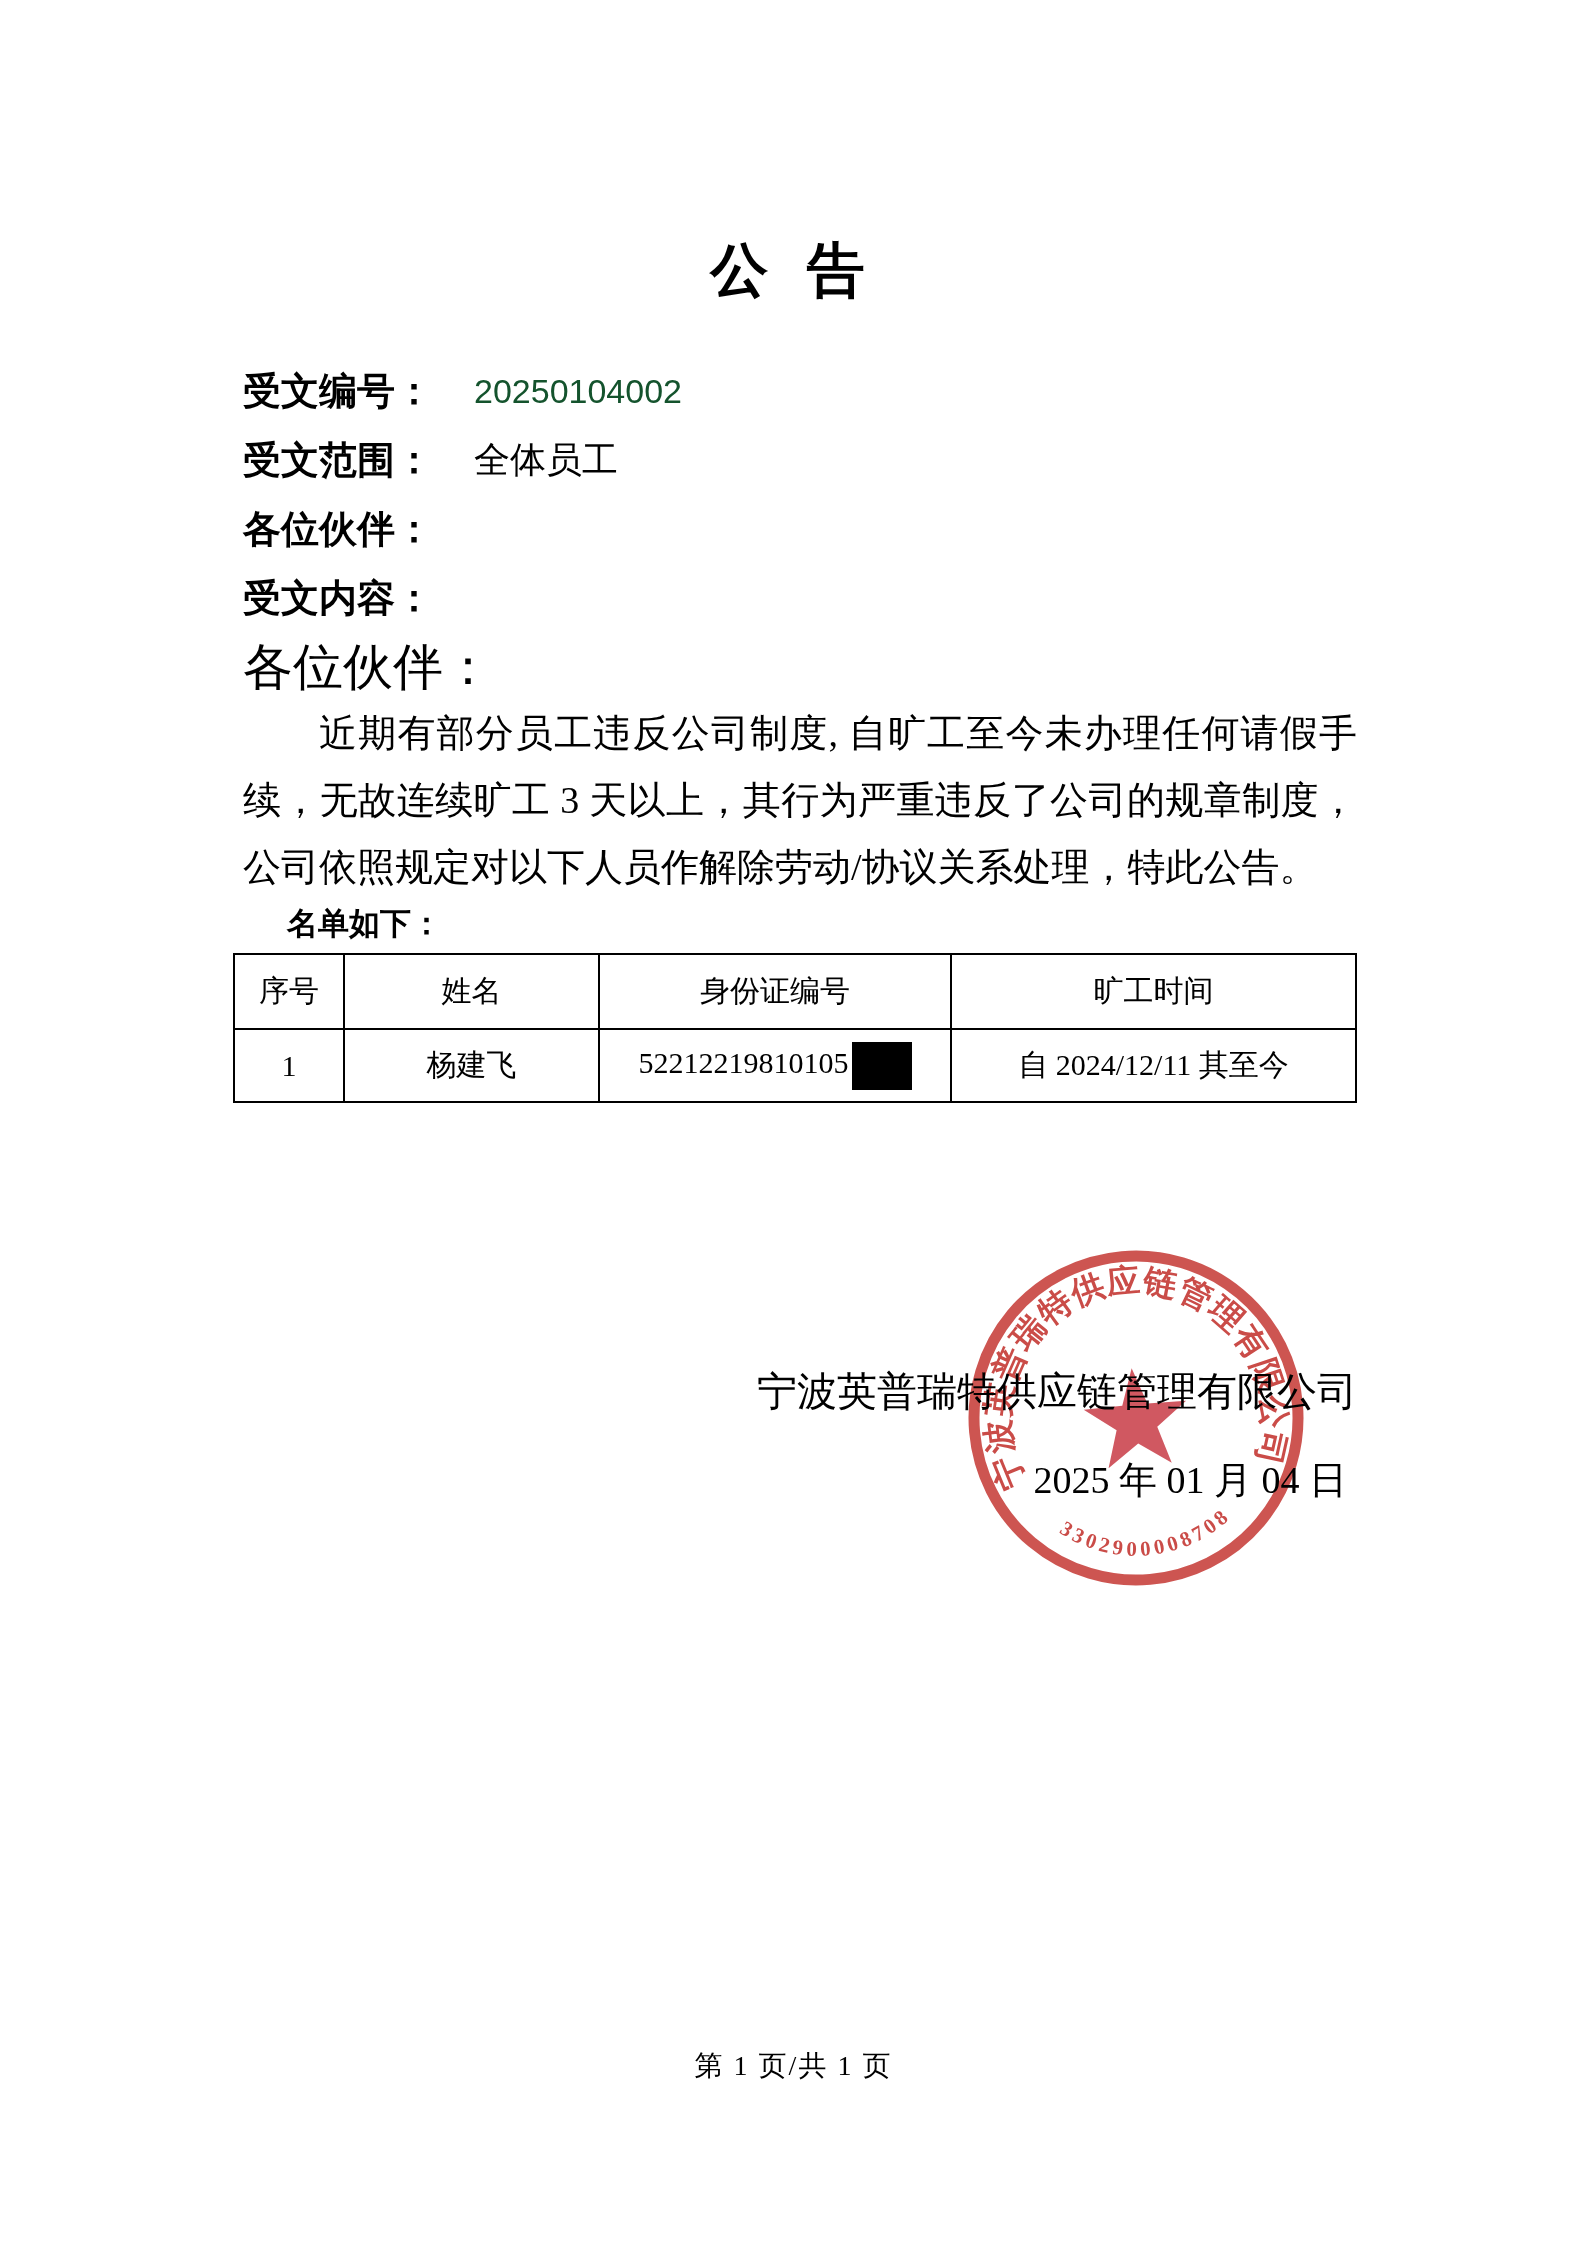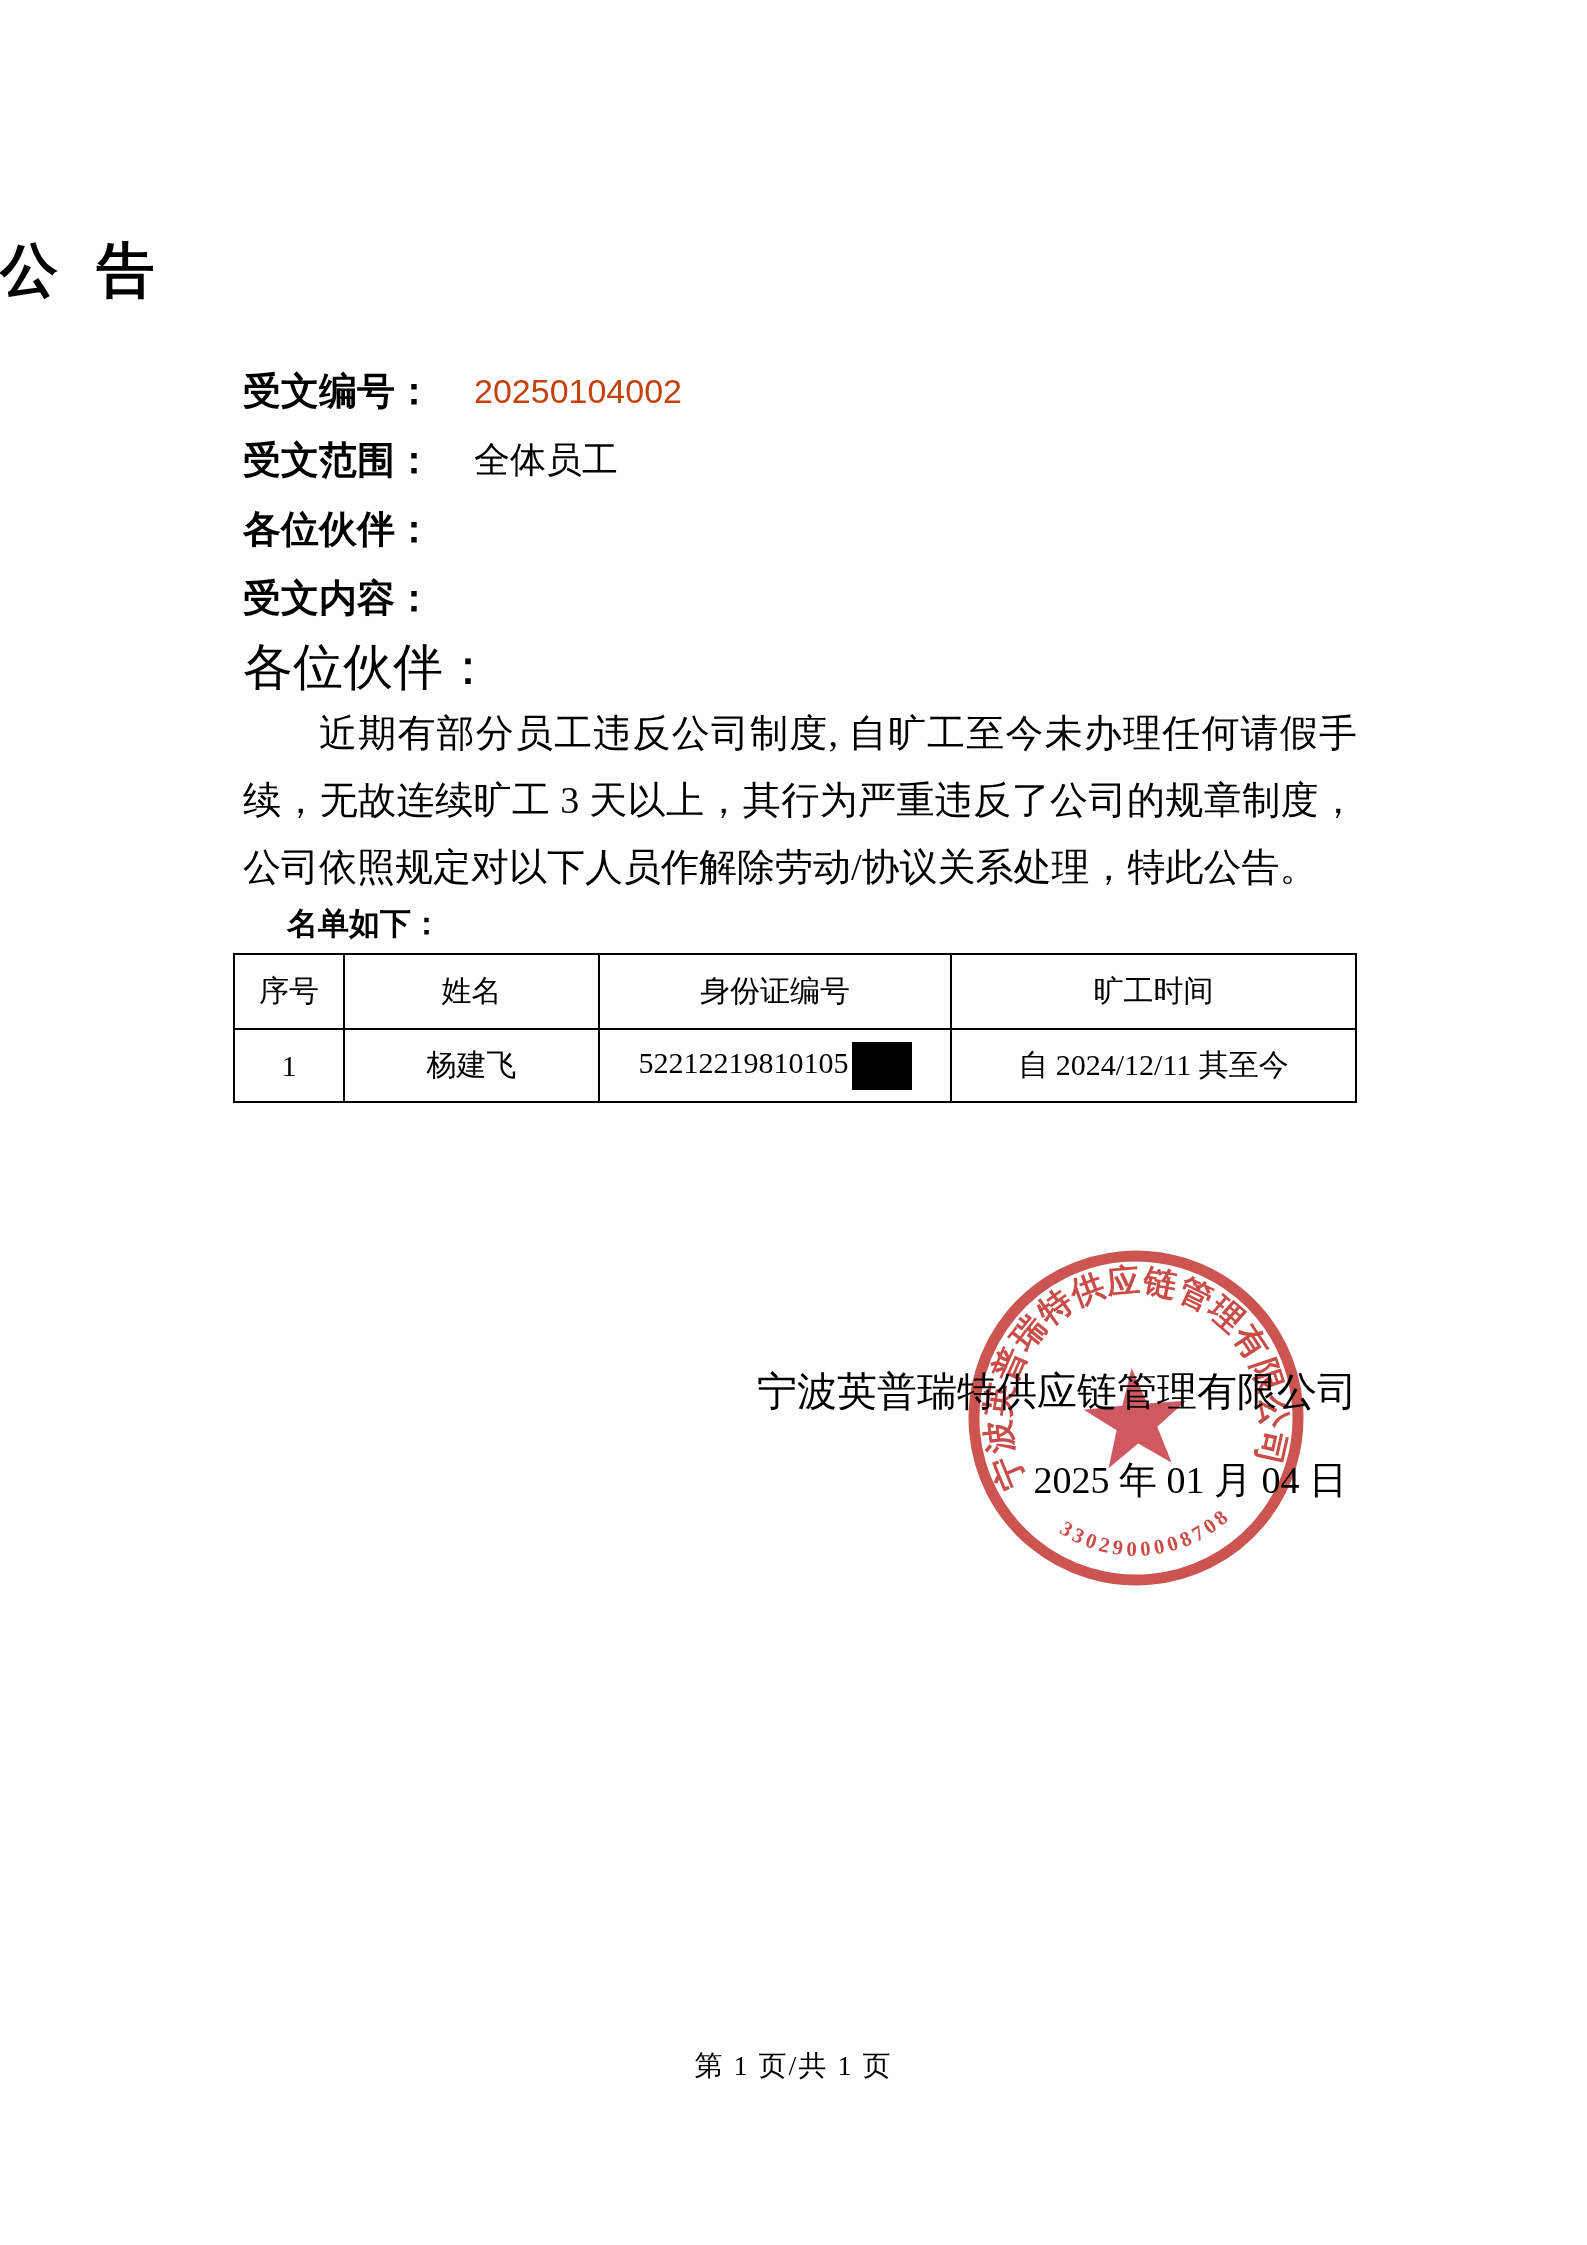--- a/index.html
+++ b/index.html
@@ -7,28 +7,29 @@
     position:relative;
     width:1587px;height:2245px;
     background:#ffffff;
     font-family:"Liberation Serif",serif;
     color:#000;
     overflow:hidden;
     margin:0 auto;
   }
   .title{
     position:absolute;top:200px;left:0;width:100%;
+    text-align:center;
     font-size:58px;font-weight:bold;line-height:64px;
     letter-spacing:12px;
   }
   .meta{position:absolute;left:243px;top:357px;}
   .meta-row{height:69px;display:flex;align-items:center;gap:33px;}
   .meta-label{font-size:38px;font-weight:bold;}
   .meta-value{font-size:36px;margin-left:8px;}
-  .meta-value.num{font-family:"Liberation Sans",sans-serif;font-size:34px;color:#c2410c;}
+  .meta-value.num{font-family:"Liberation Sans",sans-serif;font-size:34px;color:#14532d;}
   .salutation{
     position:absolute;left:243px;top:648px;
     font-size:50px;line-height:38px;
   }
   .paragraph{
     position:absolute;left:243px;top:700px;width:1114px;
     font-size:38px;line-height:67px;
     text-align:justify;text-indent:76px;
     margin:0;
   }

